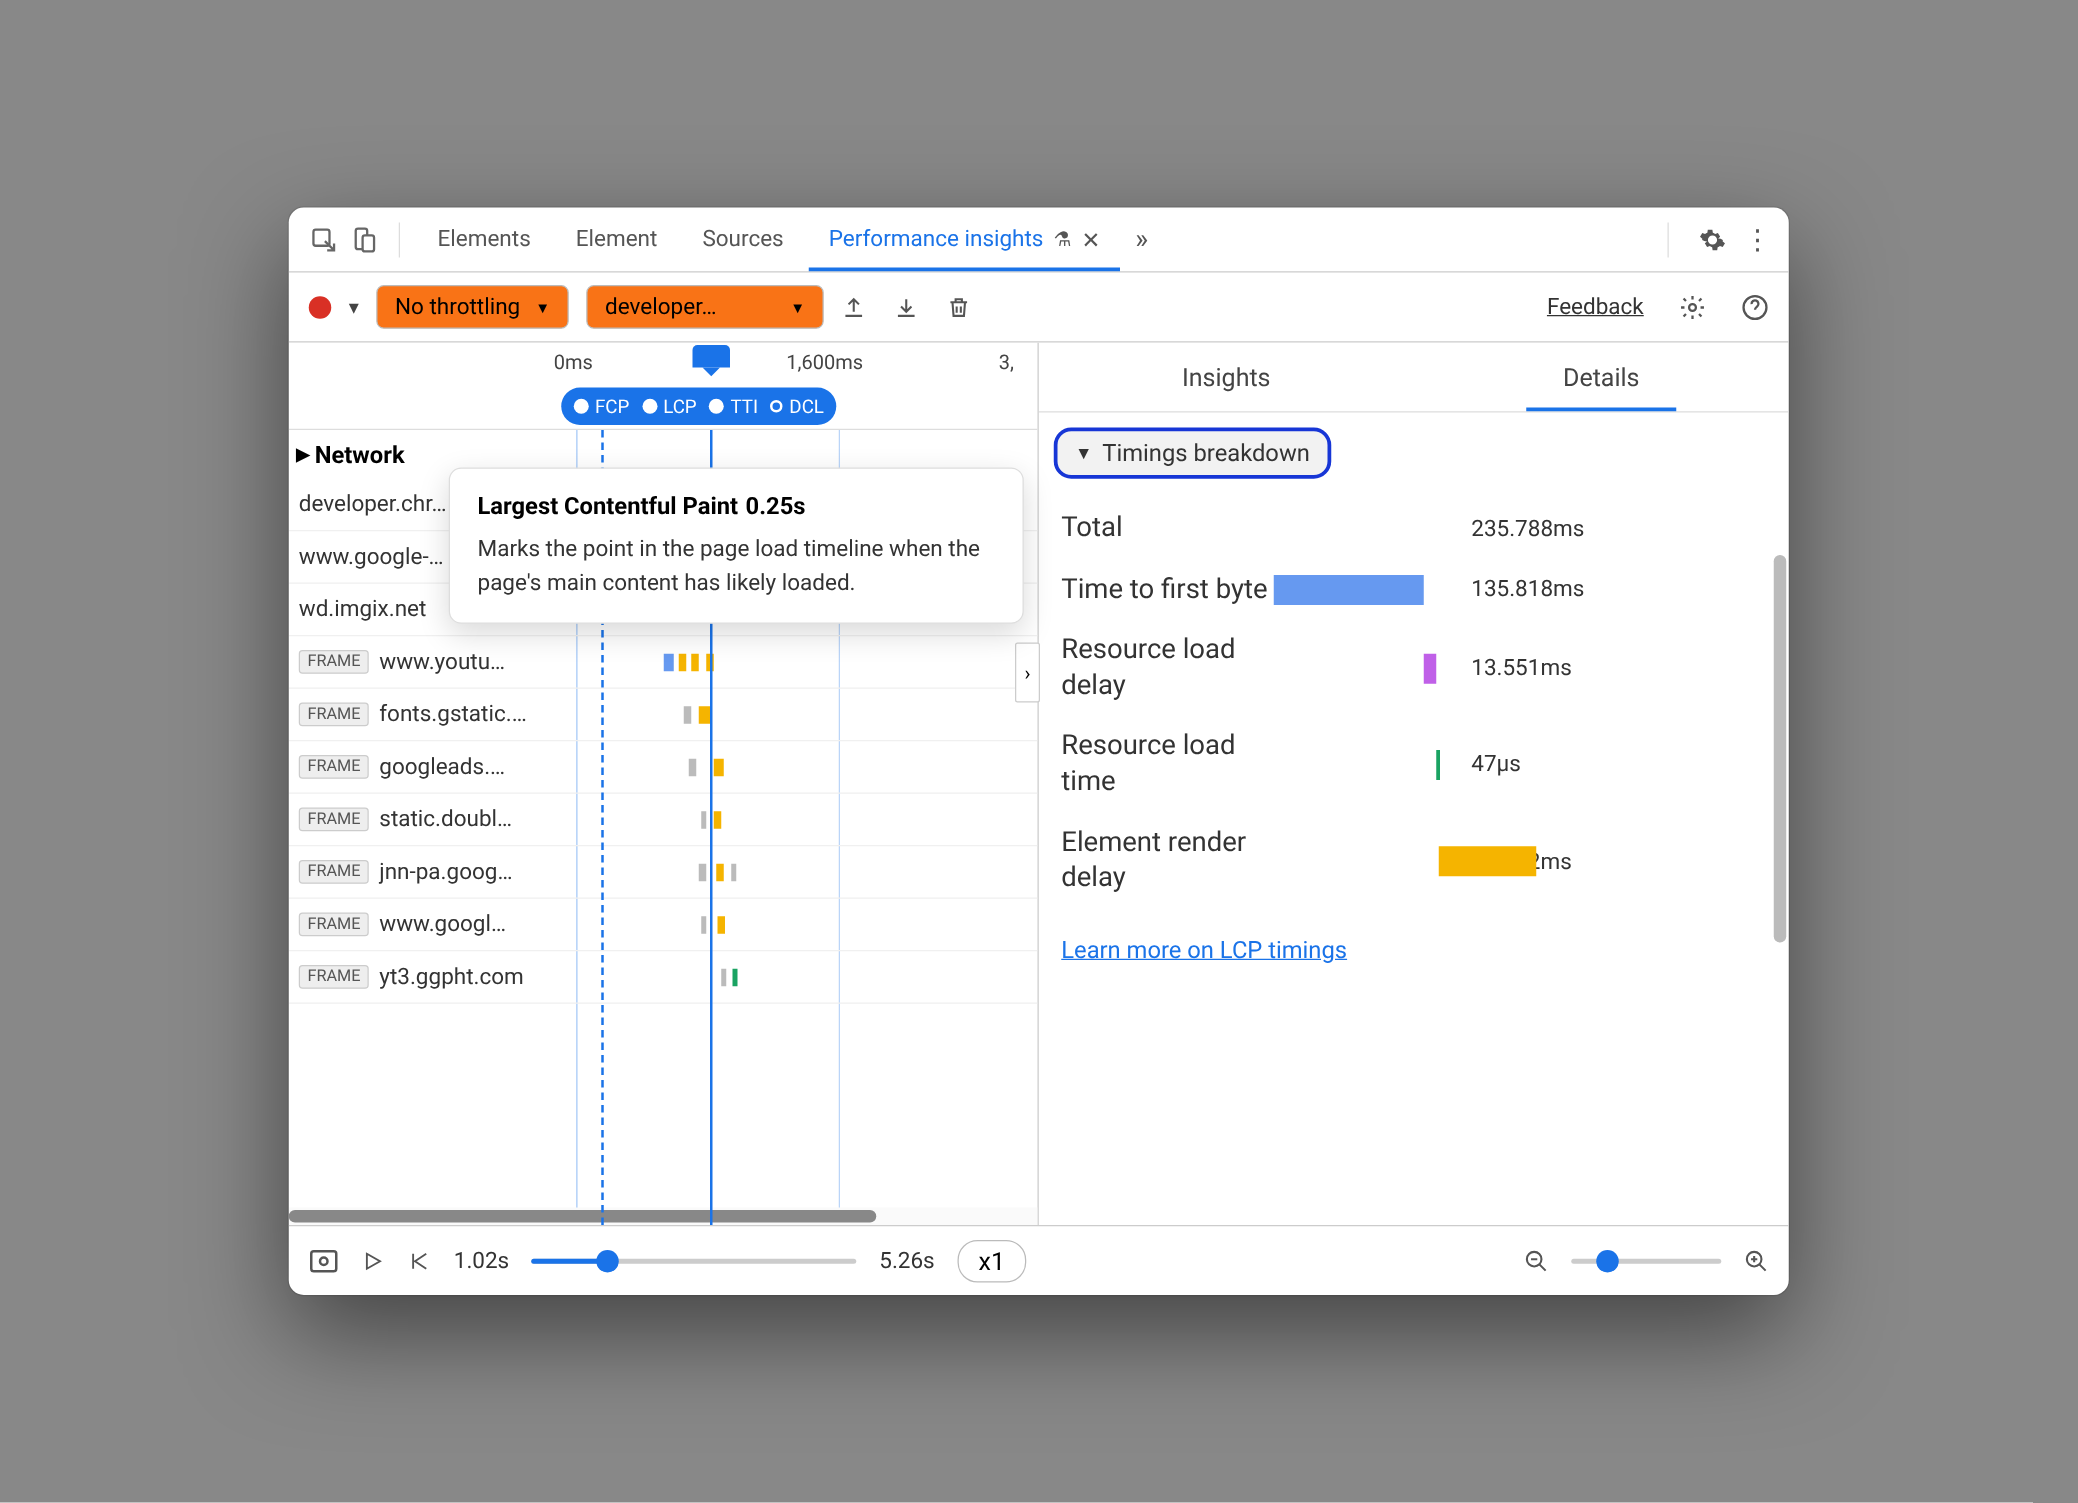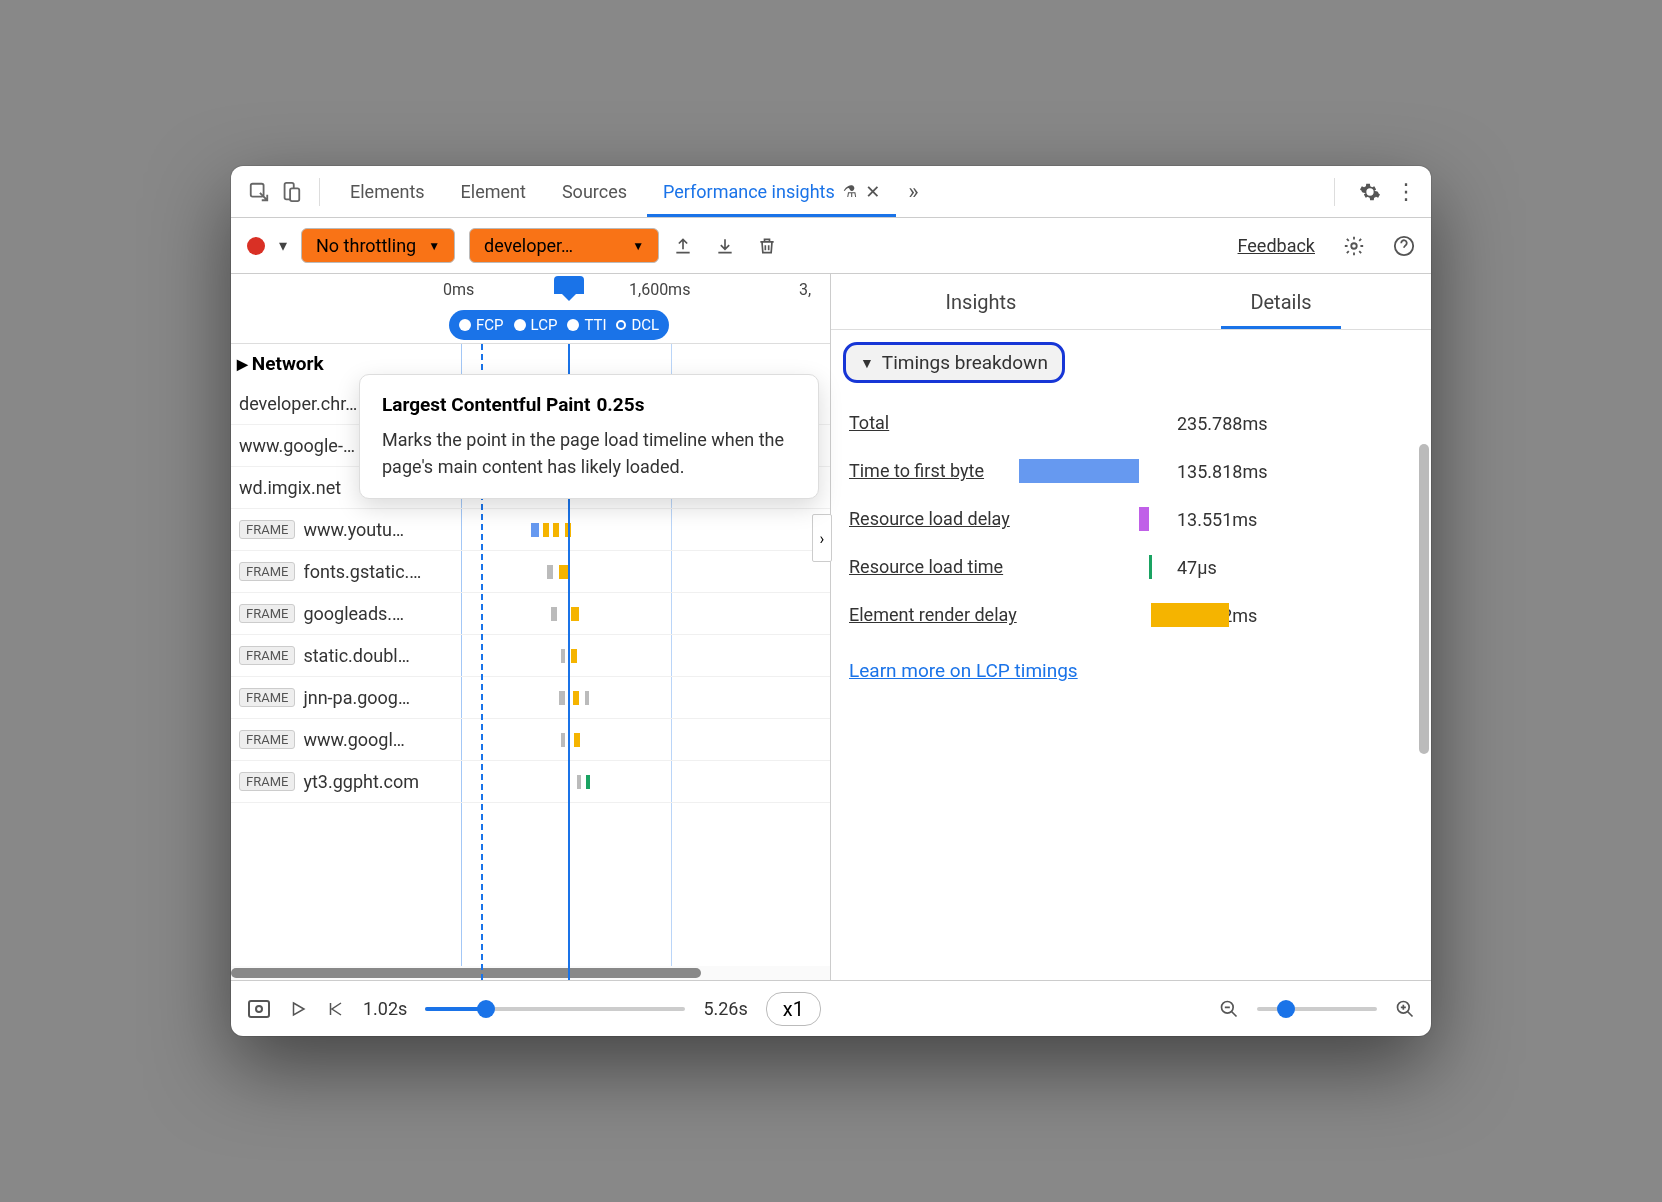--- a/index.html
+++ b/index.html
@@ -71,21 +71,21 @@
 
 .rt-tabs { height: 56px; display: flex; border-bottom: 1px solid #ddd; }
 .rt-tab { flex: 1; display: flex; align-items: center; justify-content: center; font-size: 20px; color: #444; position: relative; }
 .rt-tab.active::after { content:''; position:absolute; bottom:0; left: 30%; right: 30%; height: 3px; background: #1a73e8; }
 
 .breakdown-header { background: #f2f2f2; border: 3px solid #1736d6; border-radius: 14px; padding: 6px 14px; margin: 12px; font-size: 19px; color: #333; display: inline-flex; align-items: center; gap: 8px; }
 .breakdown-header .tri { font-size: 14px; }
 
 .timing-grid { padding: 4px 18px; }
 .timing-row { display: flex; align-items: center; padding: 10px 0; }
-.timing-label { width: 170px; font-size: 18px; color: #333; line-height: 1.3; text-decoration: underline; }
+.timing-label { width: 170px; font-size: 22px; color: #333; line-height: 1.3; }
 .timing-bar-col { width: 150px; position: relative; height: 28px; }
 .timing-bar { position: absolute; top: 2px; height: 24px; }
 .timing-val { font-size: 18px; color: #333; margin-left: 8px;}
 .learn-link { color: #1a73e8; text-decoration: underline; font-size: 19px; padding: 16px 18px; display: inline-block; }
 
 .scrollbar-h { position: absolute; bottom: 0; left: 0; right: 0; height: 14px; background: #fafafa; }
 .scrollbar-h .thumb { position: absolute; top: 2px; left: 0; width: 470px; height: 10px; background: #888; border-radius: 5px; }
 .scrollbar-v { position: absolute; top: 120px; bottom: 60px; right: 2px; width: 10px; }
 .scrollbar-v .thumb { position: absolute; top: 50px; width: 10px; height: 310px; background: #bbb; border-radius: 5px; }
 

